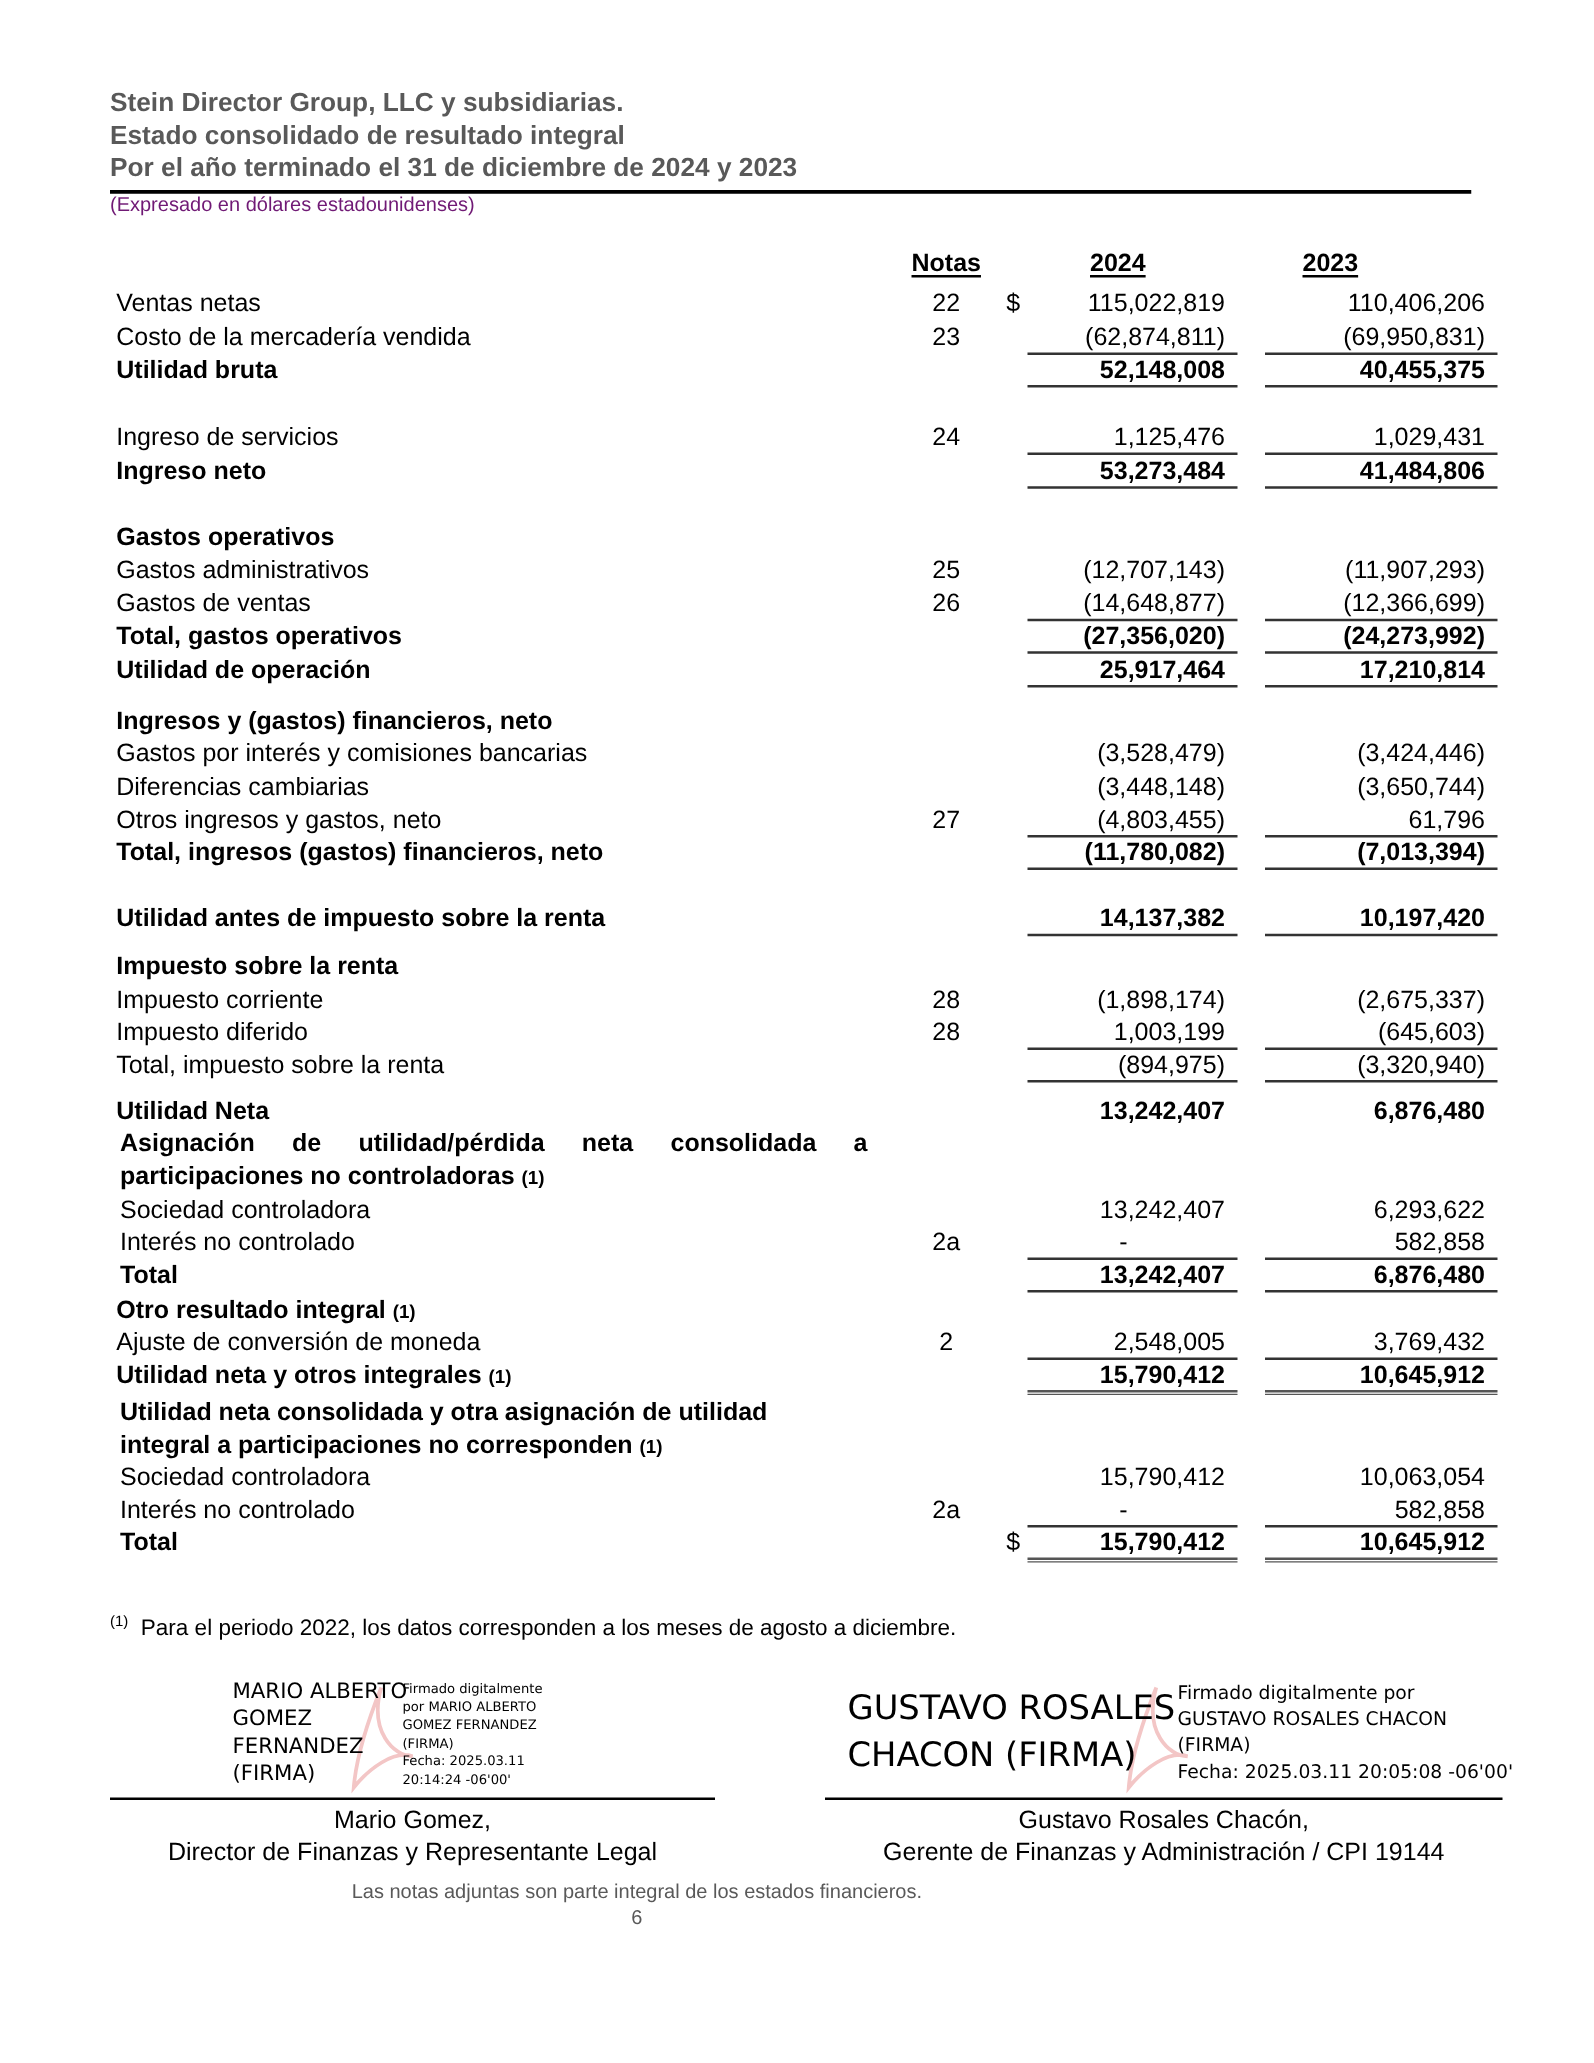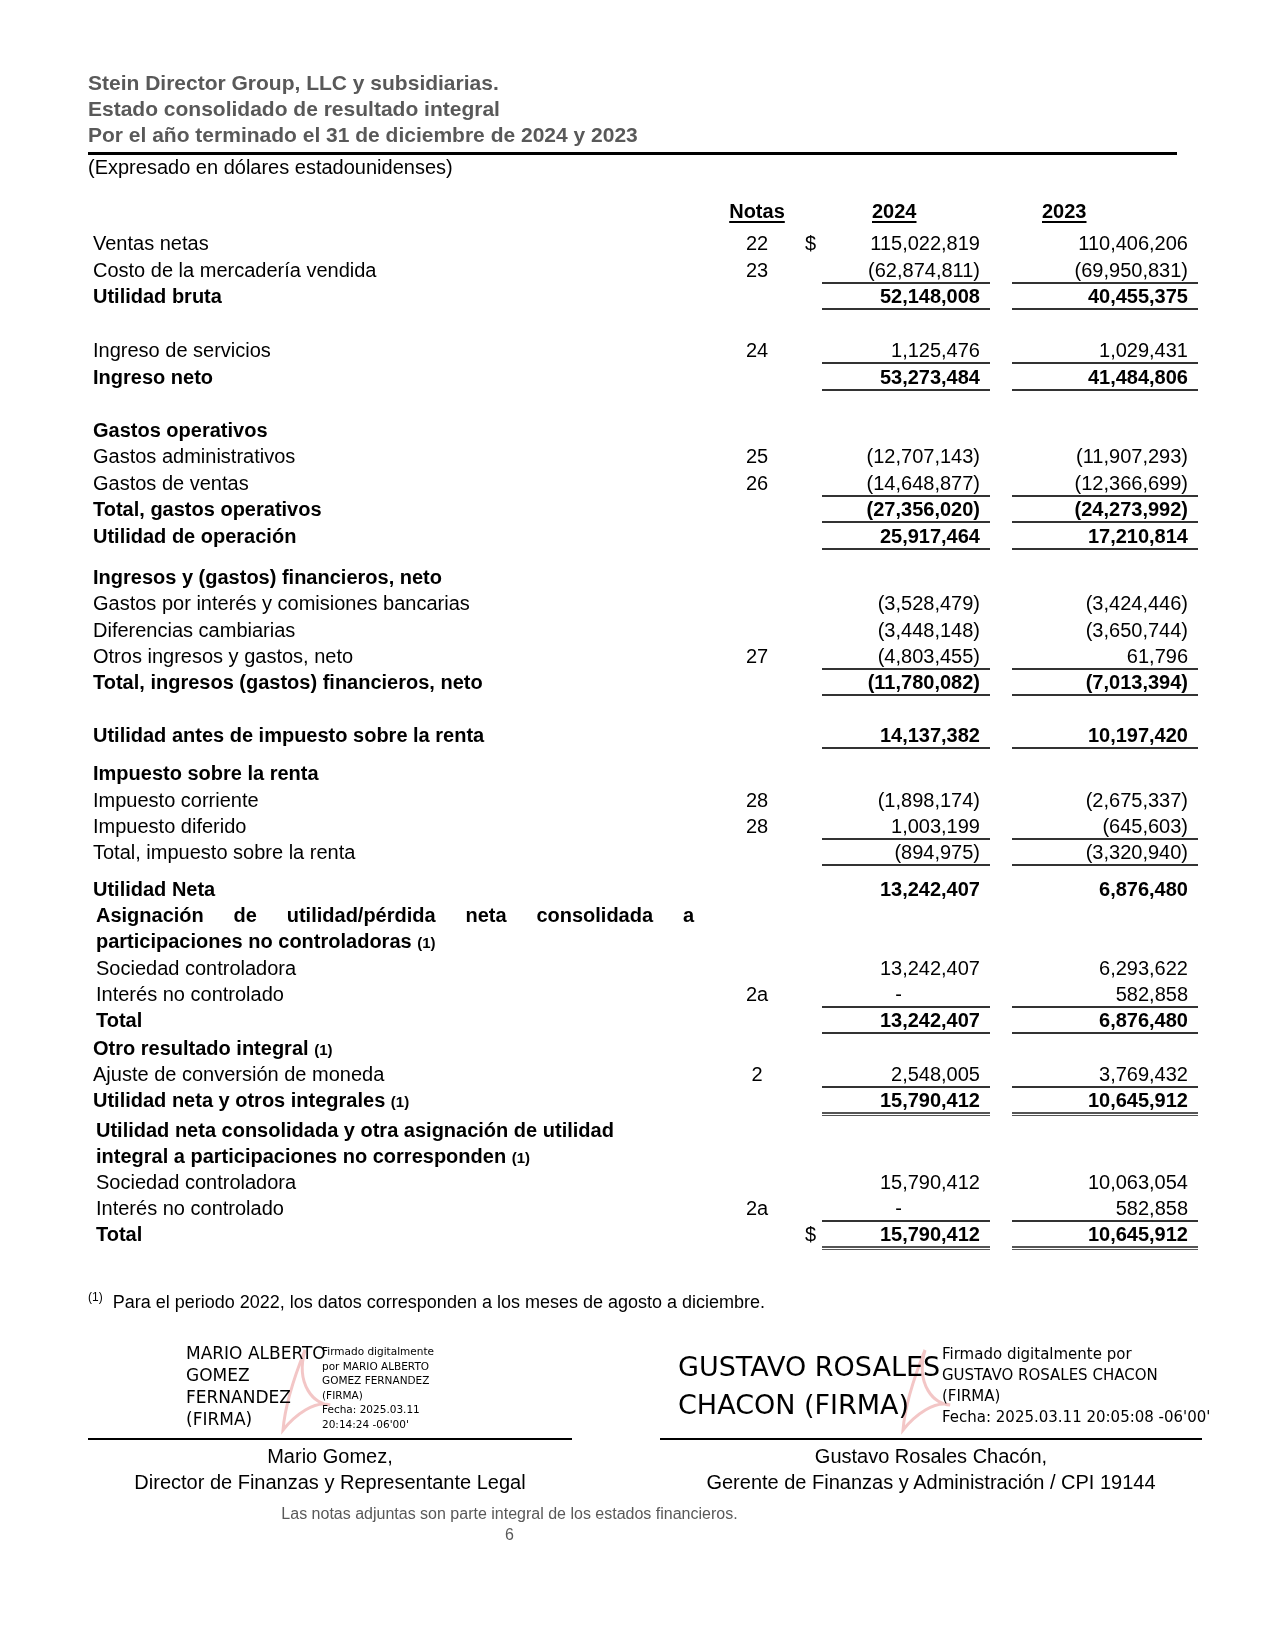--- a/index.html
+++ b/index.html
@@ -1,20 +1,20 @@
 <!DOCTYPE html>
 <html><head>
 <meta charset="utf-8">
 <style>
   html,body{margin:0;padding:0;background:#fff;}
   body{width:1275px;height:1650px;position:relative;overflow:hidden;font-family:"Liberation Sans",sans-serif;color:#000;}
   .abs{position:absolute;white-space:nowrap;}
   .title{left:88px;font-weight:bold;font-size:21px;color:#595959;line-height:26px;}
   .rule-top{left:88px;top:152px;width:1089px;height:3px;background:#000;}
-  .sub{left:88px;top:156px;font-size:20px;color:#000000;}
+  .sub{left:88px;top:156px;font-size:16px;color:#701a75;}
   .colhdr{font-weight:bold;font-size:20px;text-decoration:underline;text-underline-offset:3px;}
   .row{position:absolute;left:0;width:1275px;height:26px;font-size:20px;line-height:26px;}
   .row .lbl{position:absolute;left:93px;}
   .row .lbl.ind{left:96px;}
   .row .note{position:absolute;left:727px;width:60px;text-align:center;}
   .row .dollar{position:absolute;left:805px;}
   .row .v24{position:absolute;right:295px;text-align:right;}
   .row .v23{position:absolute;right:87px;text-align:right;}
   .b{font-weight:bold;}
   .sup{font-size:15px;font-weight:bold;}

